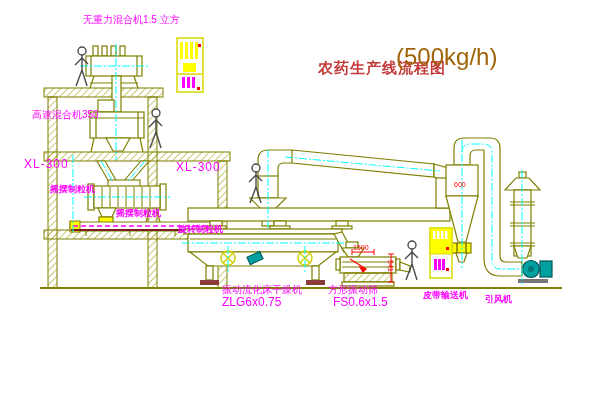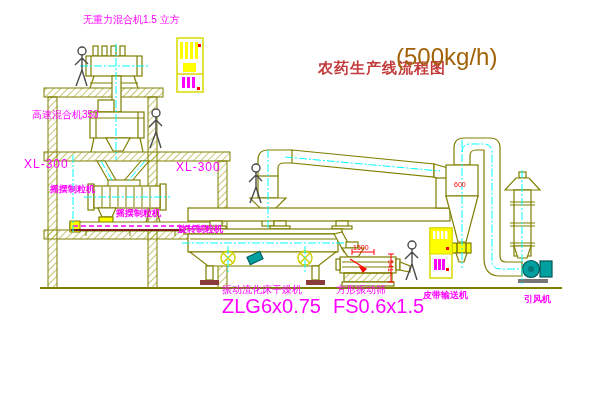--- a/index.html
+++ b/index.html
@@ -3,21 +3,21 @@
 <meta charset="utf-8">
 <style>
   html,body{margin:0;padding:0;background:#fff;}
   .stage{position:relative;width:600px;height:403px;background:#fff;overflow:hidden;
          font-family:"Liberation Sans", sans-serif;}
   .ovl{position:absolute;white-space:nowrap;line-height:1;}
   .mg{color:#ff00ff;}
   .lbl-s{font-size:9px;font-weight:700;}
   .lbl-m{font-size:10px;font-weight:400;}
   .model{font-size:12px;font-weight:400;letter-spacing:1px;}
-  .model-big{font-size:20px;font-weight:400;}
+  .model-big{font-size:12px;font-weight:400;}
   .title-cn{font-size:15px;font-weight:700;color:#c23a3a;letter-spacing:1px;}
   .title-cap{font-size:24px;font-weight:400;color:#a16207;}
   .dim{color:#ff0000;font-size:7px;font-weight:400;}
   .dim-rot{transform:rotate(90deg);transform-origin:left top;}
   svg{position:absolute;left:0;top:0;}
 </style>
 </head>
 <body>
 
 <div class="stage">
@@ -231,22 +231,22 @@
 
 <div class="ovl mg lbl-m" style="left:83px;top:15px;">无重力混合机1.5 立方</div>
 <div class="ovl mg lbl-m" style="left:32px;top:110px;">高速混合机350</div>
 <div class="ovl mg model" style="left:24px;top:158px;">XL-300</div>
 <div class="ovl mg lbl-s" style="left:10px;top:185px;margin-left:40px;">摇摆制粒机</div>
 <div class="ovl mg model" style="left:176px;top:161px;">XL-300</div>
 <div class="ovl mg lbl-s" style="left:178px;top:187px;margin-top:38px;">旋转制粒机</div>
 <div class="ovl mg lbl-s" style="left:116px;top:209px;">摇摆制粒机</div>
 <div class="ovl mg lbl-m" style="left:222px;top:285px;">振动流化床干燥机</div>
 <div class="ovl mg model-big" style="left:222px;top:296px;">ZLG6x0.75</div>
-<div class="ovl mg lbl-m" style="left:336px;top:285px;">方形振动筛</div>
+<div class="ovl mg lbl-m" style="left:328px;top:285px;">方形振动筛</div>
 <div class="ovl mg model-big" style="left:333px;top:296px;">FS0.6x1.5</div>
 <div class="ovl mg lbl-s" style="left:423px;top:291px;">皮带输送机</div>
-<div class="ovl mg lbl-s" style="left:524px;top:295px;">引风机</div>
+<div class="ovl mg lbl-s" style="left:485px;top:295px;">引风机</div>
 
 <div class="ovl dim" style="left:454px;top:181px;">600</div>
 <div class="ovl dim" style="left:353px;top:244px;">1500</div>
 <div class="ovl dim dim-rot" style="left:394px;top:260px;">541</div>
 
 </div>
 
 </body></html>

